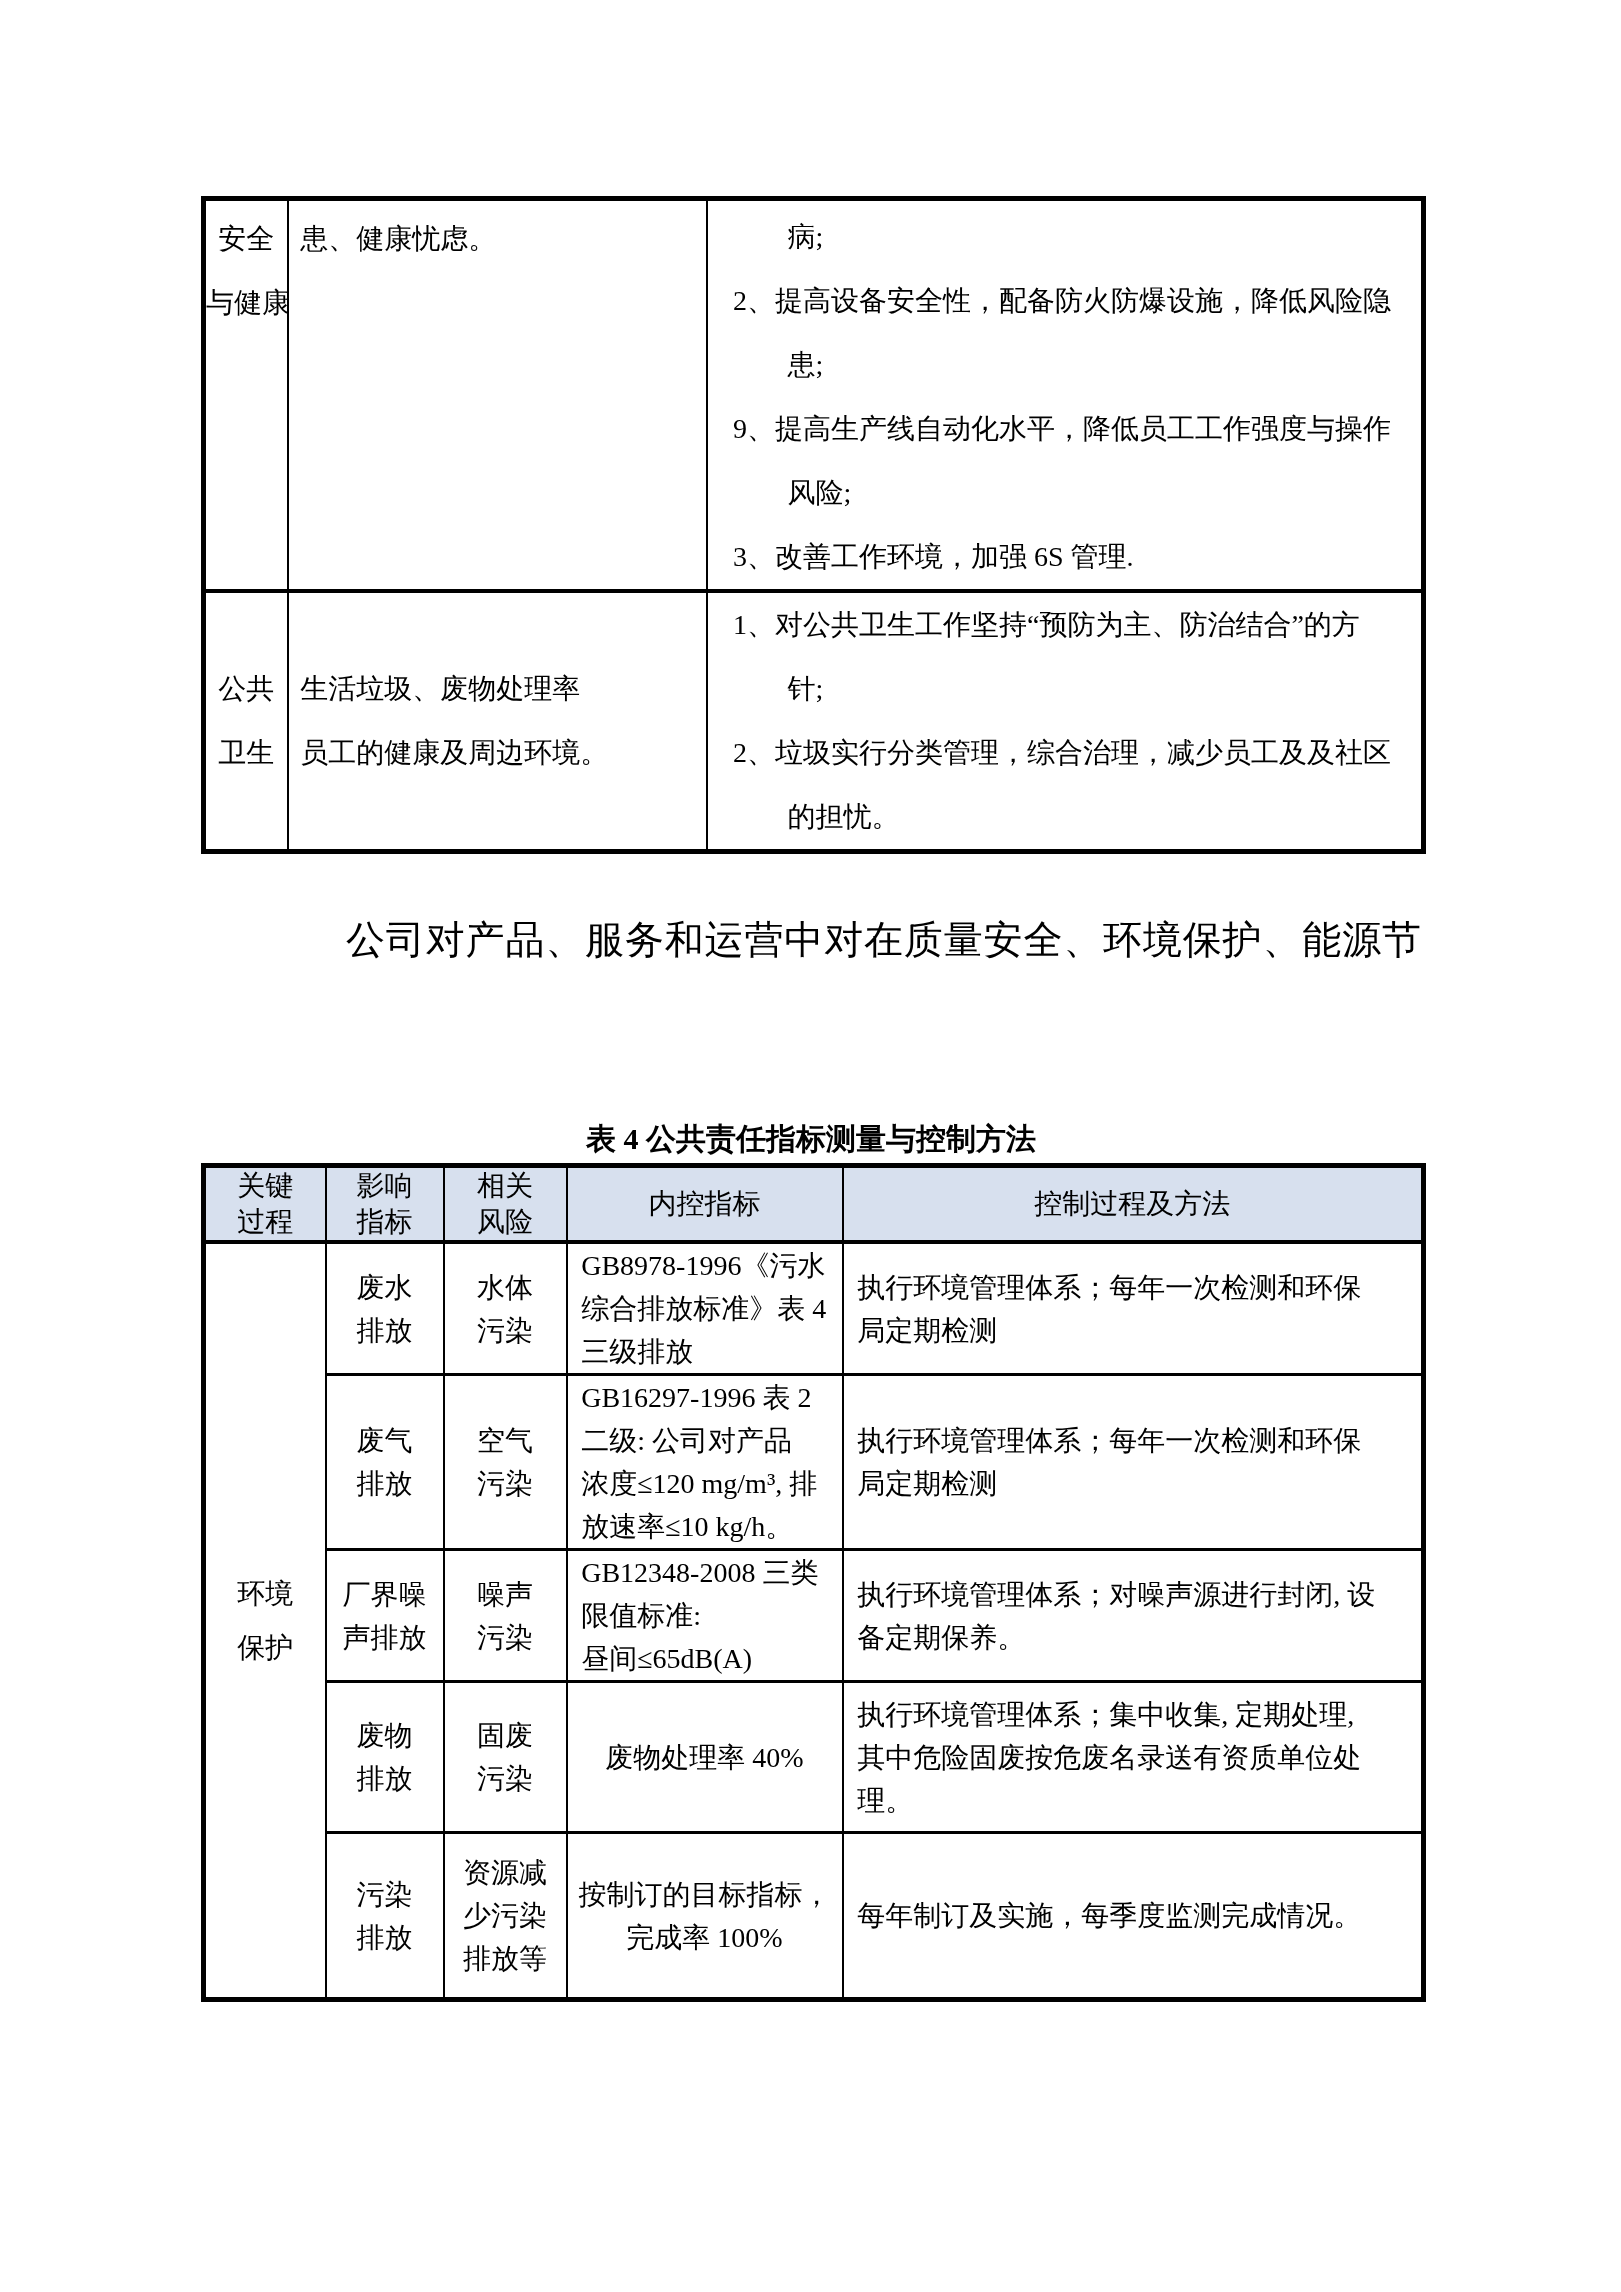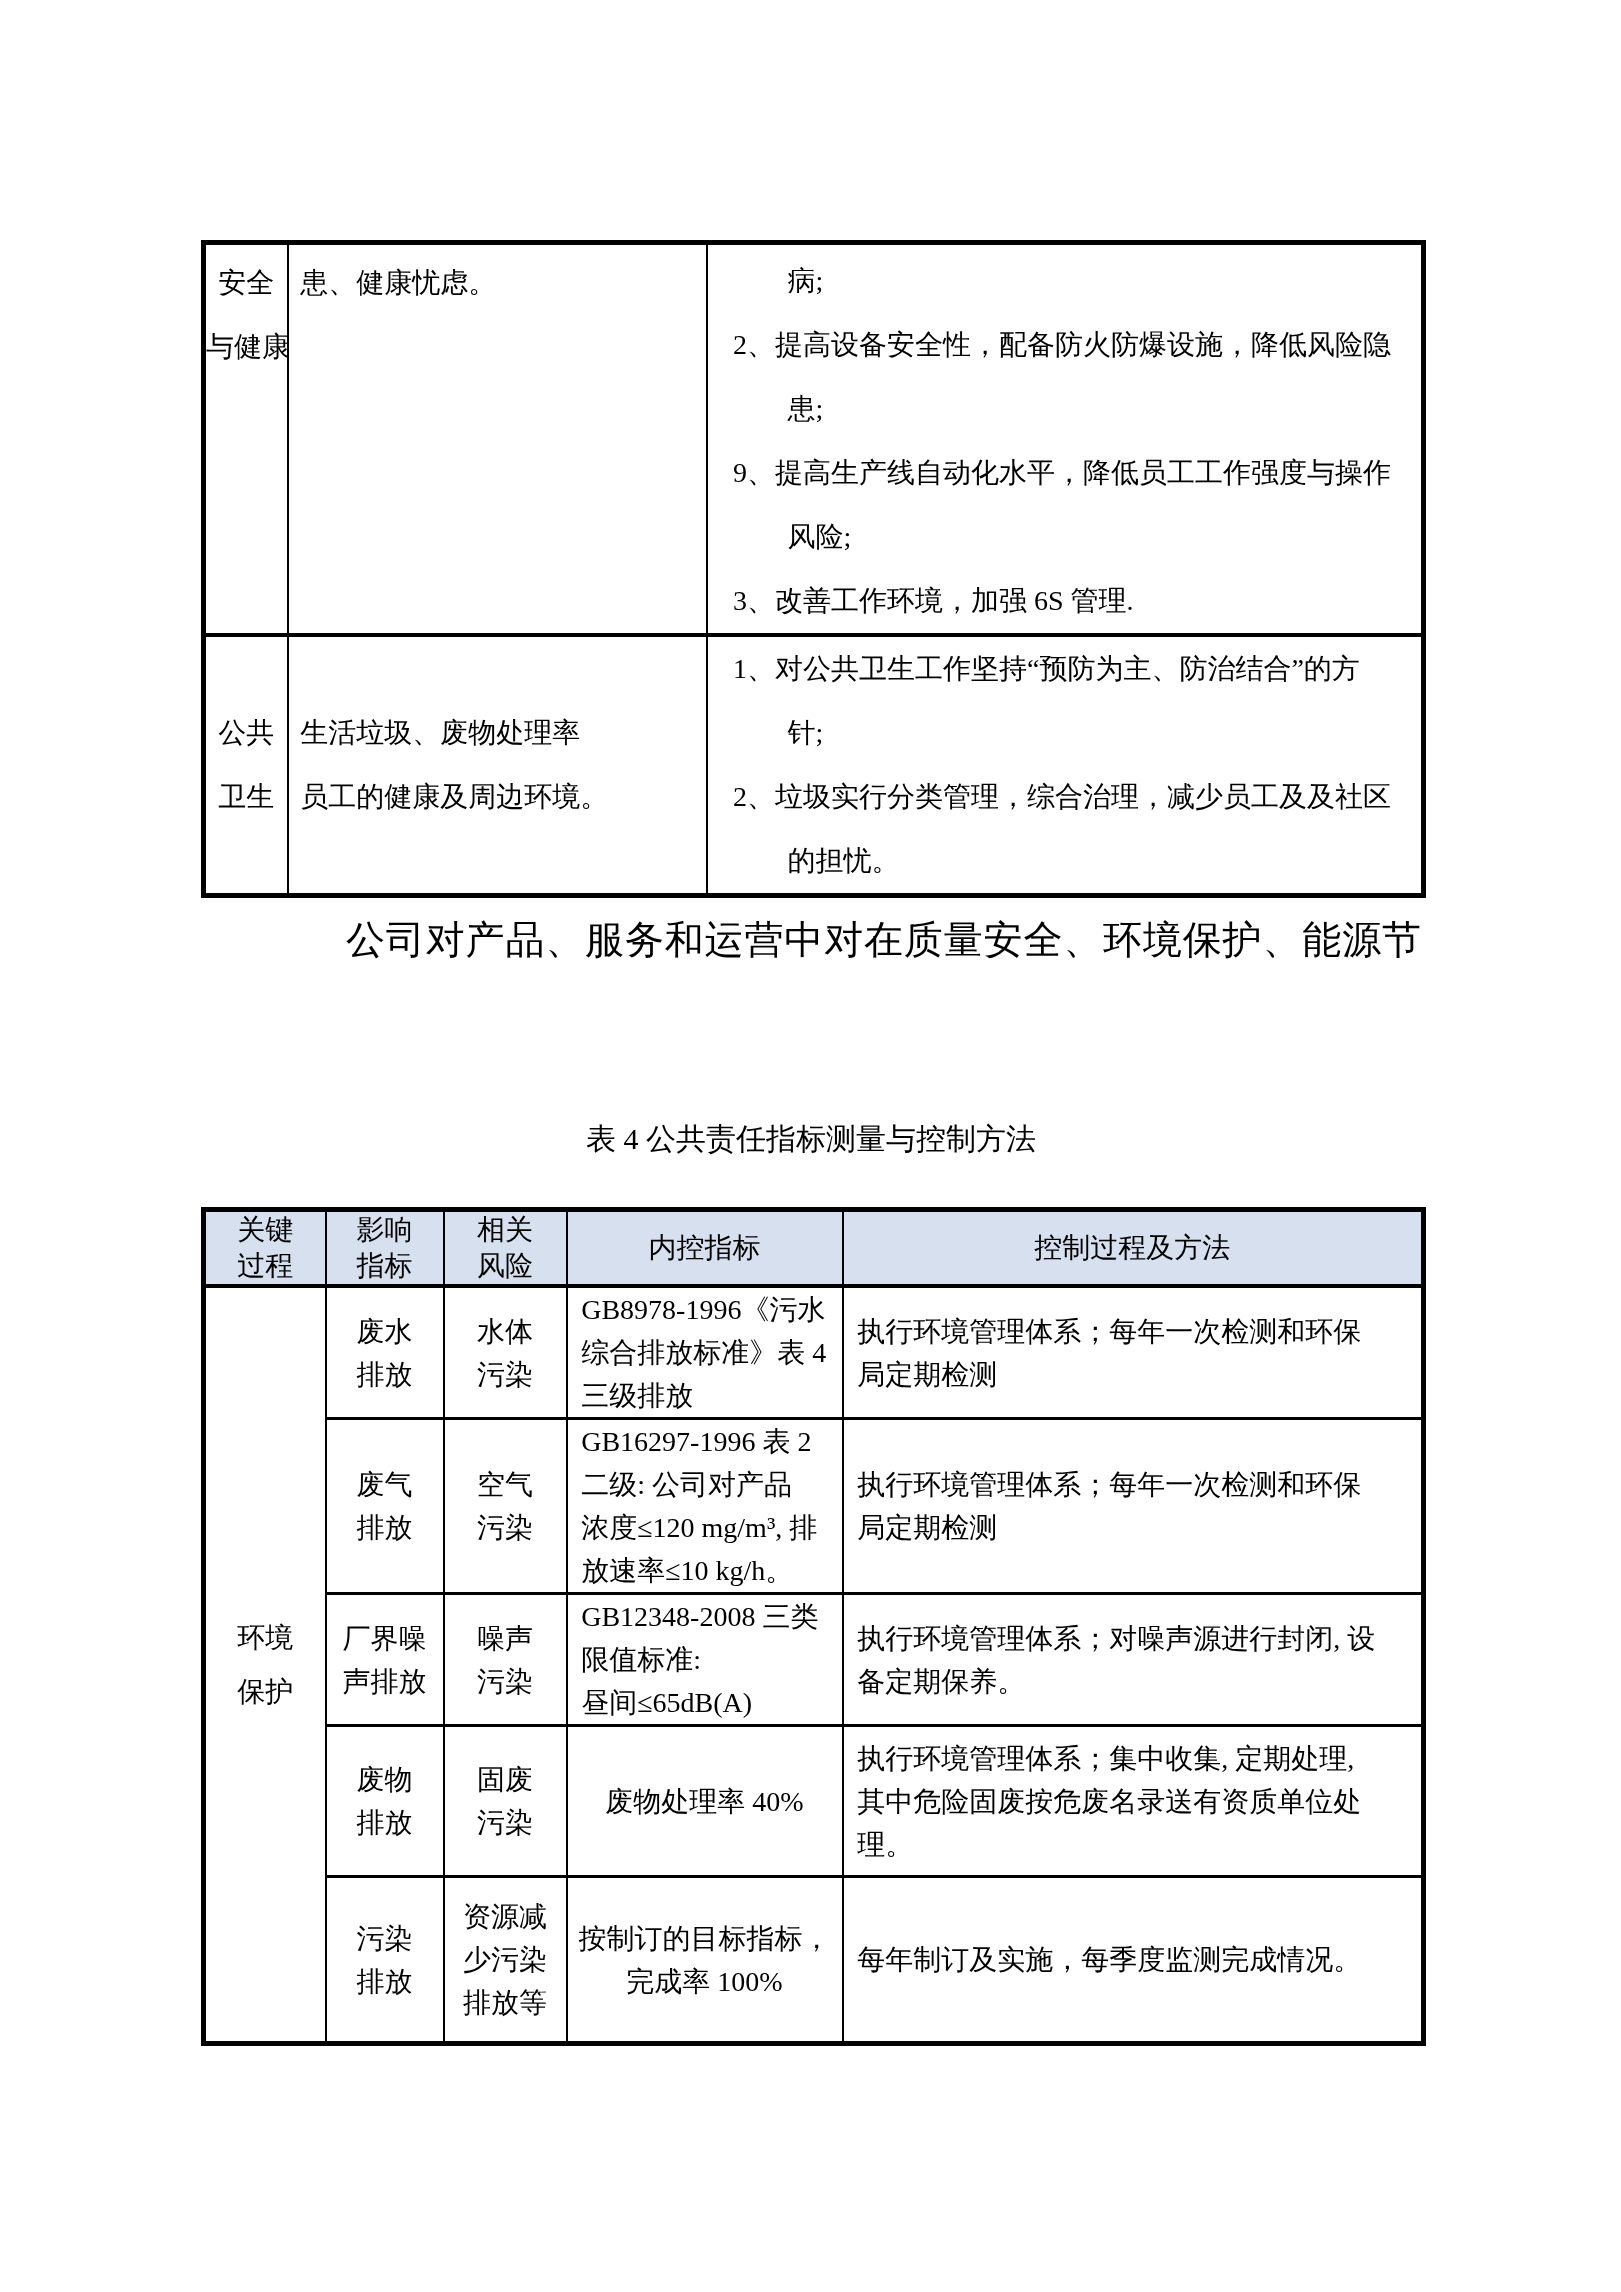--- a/index.html
+++ b/index.html
@@ -1,41 +1,41 @@
 <!DOCTYPE html>
 <html><head>
 <meta charset="utf-8">
 <style>
   html,body{margin:0;padding:0;background:#888;}
   .page{position:relative;width:1621px;height:2293px;background:#ffffff;
         font-family:"Liberation Serif",serif;color:#000;overflow:hidden;}
 
   
-  table{border-collapse:collapse;table-layout:fixed;margin-top:44px;}
+  table{border-collapse:collapse;table-layout:fixed;}
   .t1{position:absolute;left:201px;top:196px;width:1220px;border:5.9px solid #000;}
   .t1 td{border:2.9px solid #000;padding:0;font-size:28px;line-height:64px;vertical-align:top;}
   .t1 tr.row2 td{border-top:4.9px solid #000;vertical-align:middle;}
   .t1 .key{text-align:center;padding-top:5.9px;}
   .t1 tr.row2 .key{padding-top:0;}
   .t1 .impact{padding:5.9px 7.8px 0 11.8px;}
   .t1 tr.row2 .impact{padding-top:0;}
   .t1 .meas{padding-top:3.9px;}
   .t1 tr.row2 .meas{padding-top:0;}
   .t1 .meas .ln{padding-left:25.5px;}
   .t1 .meas .ln.ind{padding-left:80px;}
 
   
   .para{position:absolute;left:201px;top:849px;width:1220px;font-size:39px;line-height:101px;}
   .para .pline{text-align:justify;text-align-last:justify;white-space:nowrap;}
   .para .pline.first{padding-left:145px;margin-top:40px;}
   .para .pline.last{text-align-last:left;}
 
   
   .caption{position:absolute;left:201px;top:1117px;width:1220px;text-align:center;
-           font-size:30px;line-height:43px;}
+           font-size:30px;line-height:43px;font-weight:bold;}
 
   
   .t2{position:absolute;left:201px;top:1163px;width:1220px;border:5.9px solid #000;}
   .t2 th,.t2 td{border:2.9px solid #000;padding:0;font-size:28px;vertical-align:middle;font-weight:normal;}
   .t2 th{background:#d7e0ee;line-height:36px;text-align:center;border-bottom:4.9px solid #000;}
   .t2 td{line-height:43px;text-align:center;border-top:3.9px solid #000;}
   .t2 td.lft{text-align:left;padding-left:13.7px;padding-right:5.9px;}
   .t2 td.grp{line-height:54px;}
   .ln{white-space:nowrap;}
 </style>

